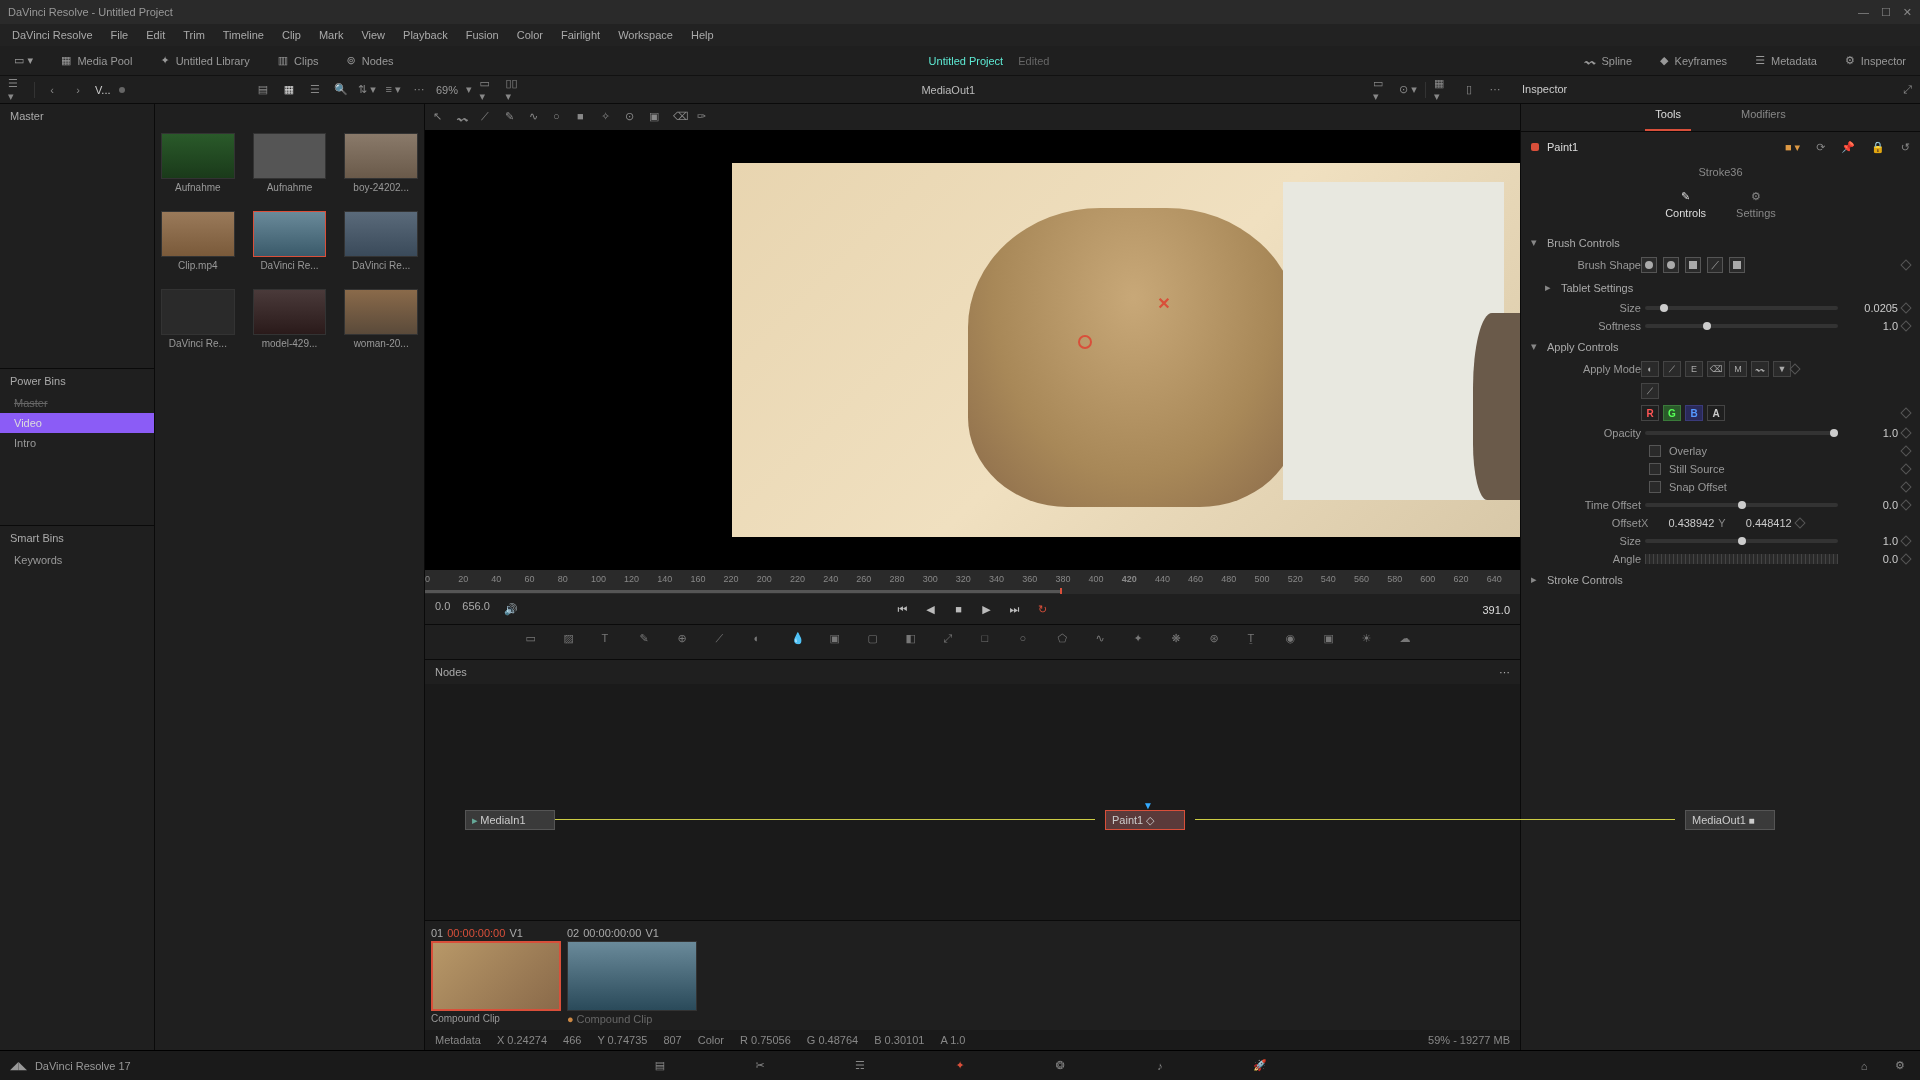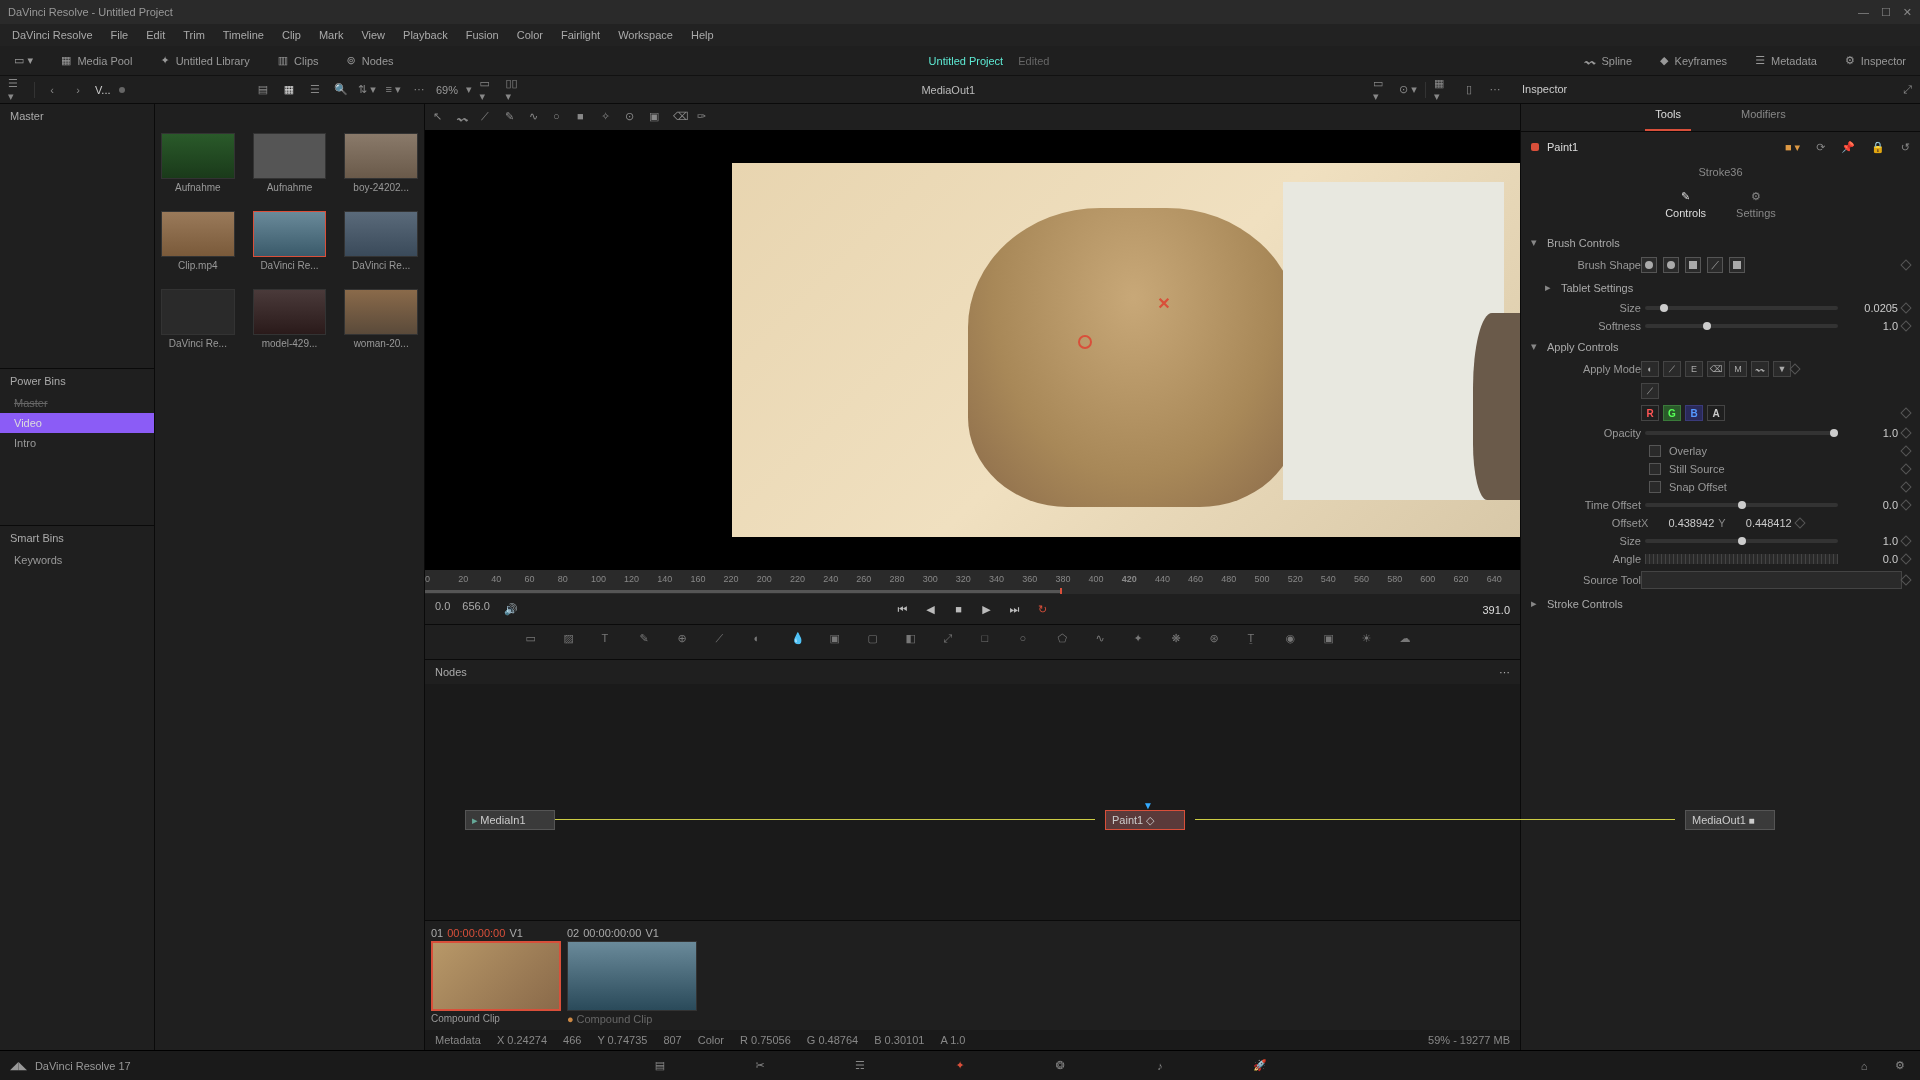--- a/index.html
+++ b/index.html
@@ -570,25 +570,20 @@
           </div>
         <span class="param-value">1.0</span>
         <span class="param-kf"></span>
       </div>
       <div class="param-row">
         <span class="param-label">Angle</span>
         <div class="angle-dial"></div>
         <span class="param-value">0.0</span>
         <span class="param-kf"></span>
       </div>
-      <div class="param-row">
-        <span class="param-label">Source Tool</span>
-        <div style="flex:1;height:18px;background:#2a2a2a;border:1px solid #444;"></div>
-        <span class="param-kf"></span>
-      </div>
       <div class="section-header">
           <span class="chev">▸</span>
           <span>Stroke Controls</span>
         </div>
     </div>
   </div>
 </div>
 
 <div class="bottom-nav">
   <div class="bottom-nav-left">

